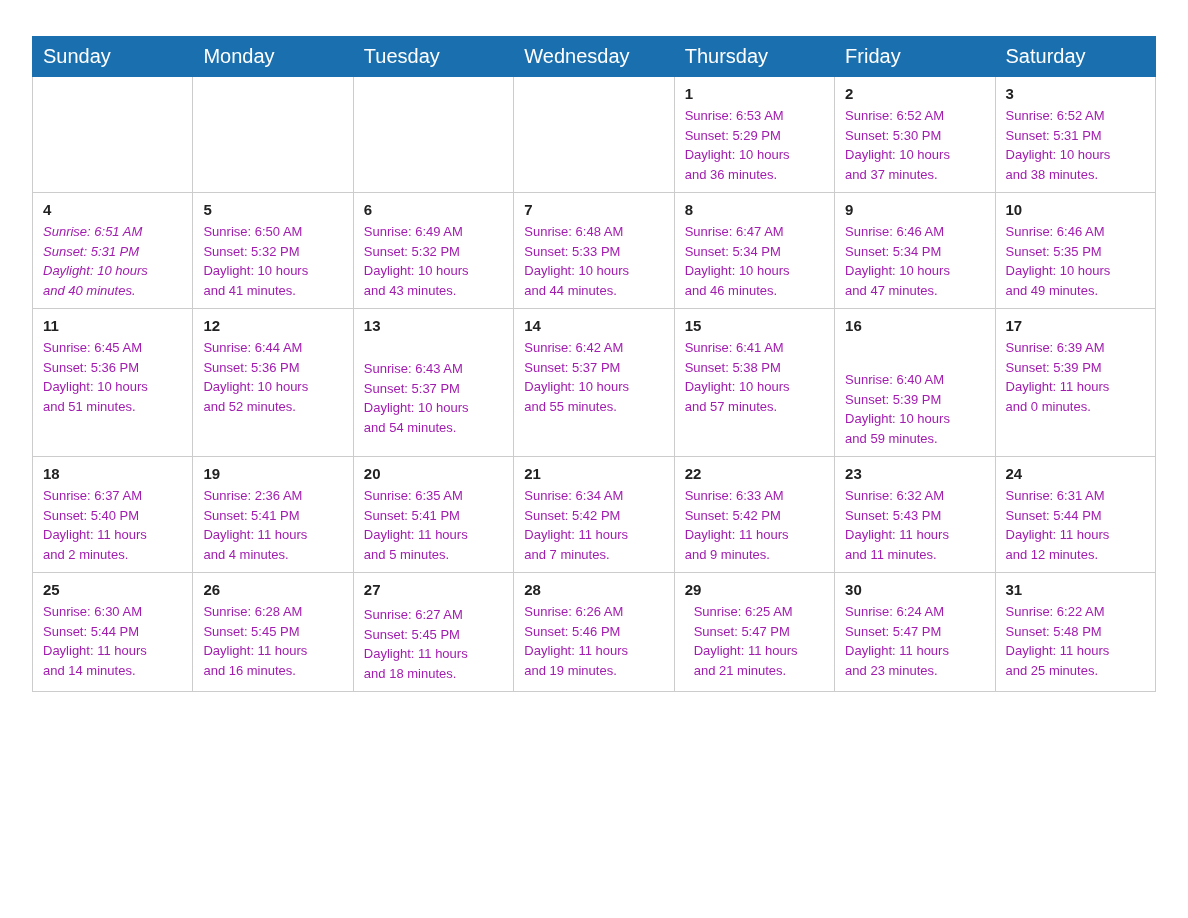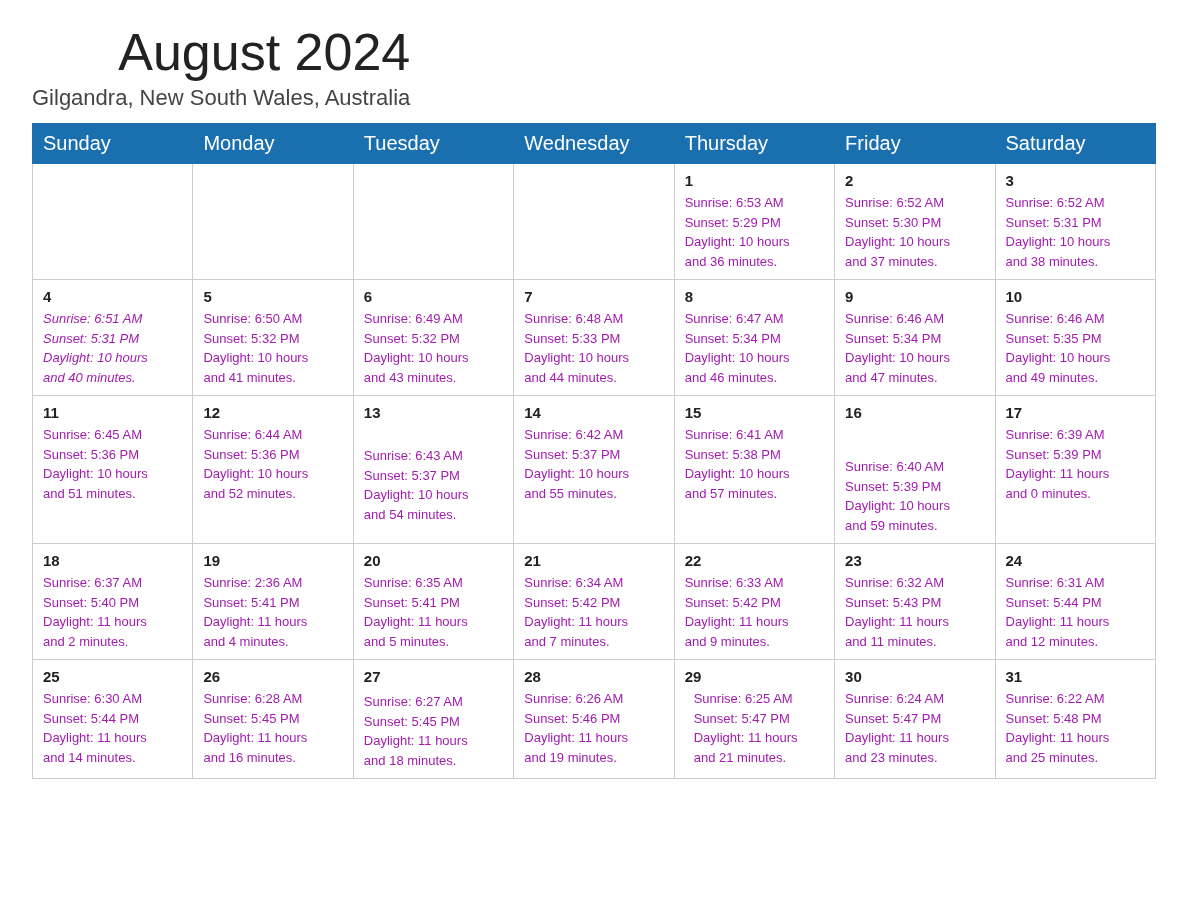--- a/index.html
+++ b/index.html
@@ -79,24 +79,20 @@
     .logo-general {
       font-size: 30px;
       font-weight: bold;
       color: #333;
     }
   </style>
 </head>
 <body>
 
 <div class="header">
-  <div class="title-block">
-    <div class="month-year">August 2024</div>
-    <div class="location">Gilgandra, New South Wales, Australia</div>
-  </div>
 </div>
 
 <table class="calendar-table">
   <thead>
     <tr>
     <th>Sunday</th>
         <th>Monday</th>
         <th>Tuesday</th>
         <th>Wednesday</th>
         <th>Thursday</th>

